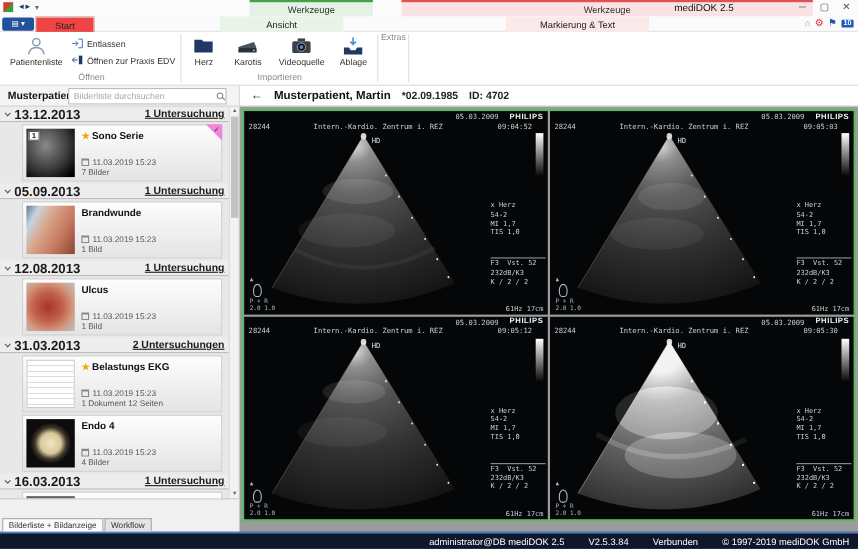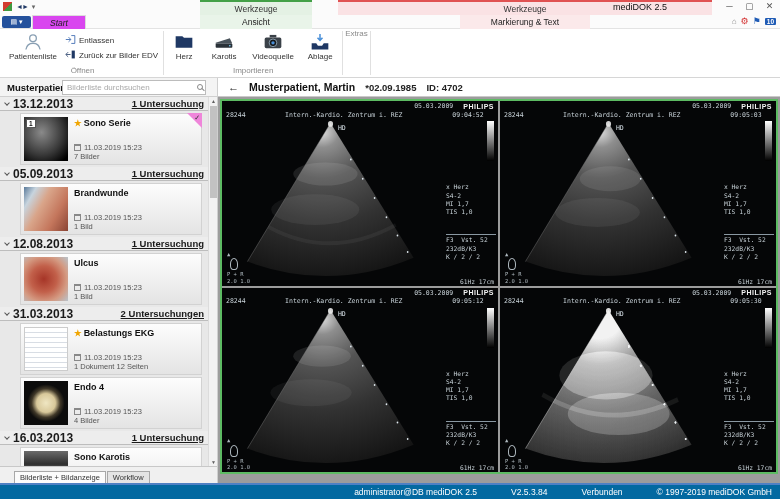--- a/index.html
+++ b/index.html
@@ -5,32 +5,32 @@
   * { box-sizing: border-box; margin: 0; padding: 0; }
   html,body { width:780px; height:499px; overflow:hidden; }
   body { font-family:"Liberation Sans",sans-serif; background:#f0f0f0; position:relative; font-size:9px; color:#222; }
 
   
   .titlebar { position:relative; height:15px; background:#fbfbfb; }
   .qat { position:absolute; left:3px; top:2px; display:flex; align-items:center; gap:4px; }
   .applogo { width:9px; height:9px; background:linear-gradient(135deg,#d23b2f 50%,#3f9a3f 50%); }
   .qat-media { font-size:7px; color:#1f3864; font-weight:bold; letter-spacing:-1px; }
   .qat-caret { font-size:7px; color:#666; }
-  .ctx-band { position:absolute; top:0; height:15px; display:flex; align-items:center; justify-content:center; font-size:8.5px; color:#333; }
+  .ctx-band { position:absolute; top:0; height:15px; display:flex; align-items:center; justify-content:center; font-size:8.5px; color:#333;margin-left:27px; }
   .ctx-green { left:200px; width:112px; background:#e4f1e4; border-top:2px solid #43a047; }
   .ctx-red { left:338px; width:374px; background:#fae2e4; border-top:2px solid #e05252; }
   .app-title { position:absolute; left:575px; top:2px; width:130px; text-align:center; font-size:9px; color:#111; }
   .winbtns { position:absolute; right:4px; top:1px; display:flex; gap:7px; color:#555; font-size:9px; }
   .winbtns span { width:13px; text-align:center; cursor:default; }
 
   
   .tabrow { position:relative; height:14px; background:#fbfbfb; border-bottom:1px solid #e3e3e3; }
   .appbtn { position:absolute; left:2px; top:1px; width:29px; height:12px; background:#24519c; border-radius:2px; color:#fff; font-size:7px; display:flex; align-items:center; justify-content:center; gap:2px; }
   .tab { position:absolute; top:0; height:14px; display:flex; align-items:center; justify-content:center; font-size:8.5px; color:#222; }
-  .tab-start { left:32px; width:54px; background:#d946ef; border:1px solid #dcdcdc; border-bottom:none; font-weight:normal;font-style:italic; }
+  .tab-start { left:32px; width:54px; background:#ef4444; border:1px solid #dcdcdc; border-bottom:none; font-weight:normal; }
   .tab-ansicht { left:200px; width:112px; background:#e9f4e9; }
   .tab-bearb { left:338px; width:122px; background:#fbe9ea; }
   .tab-mark { left:460px; width:130px; background:#fbe9ea; }
   .sysicons { position:absolute; right:4px; top:1px; display:flex; align-items:center; gap:4px; }
   .ico-home { color:#8a8a8a; font-size:8px; }
   .ico-gear { color:#d32f2f; font-size:9px; }
   .ico-flag { color:#1f5bb5; font-size:9px; }
   .flagbadge { background:#1f5bb5; color:#fff; font-size:6.5px; font-weight:bold; padding:0 2px; border-radius:1px; }
 
   
@@ -75,21 +75,21 @@
   .star { color:#f0a500; font-size:8.5px; }
   .card-meta { margin-top:auto; font-size:7.5px; color:#555; display:flex; align-items:center; gap:3px; }
   .card-count { font-size:7.5px; color:#555; }
   .cal { width:7px; height:7px; border:1px solid #888; border-top:2.5px solid #888; flex:none; }
   .flagmark { position:absolute; top:-1px; right:-1px; width:0; height:0; border-top:15px solid #ef86da; border-left:15px solid transparent; }
   .flagcheck { position:absolute; top:0; right:1px; font-size:7px; color:#333; }
   .sb-scroll { position:absolute; right:0; top:0; bottom:0; width:9px; background:#f2f2f2; border-left:1px solid #dcdcdc; }
   .sb-up,.sb-down { position:absolute; left:1px; width:7px; text-align:center; font-size:5px; color:#606060; }
   .sb-up { top:1px; } .sb-down { bottom:1px; }
   .sb-thumb { position:absolute; left:1px; top:9px; width:7px; height:92px; background:#c2c2c2; }
-  .sb-tabs { height:17px; background:#f0f0f0; border-top:1px solid #c8c8c8; display:flex; align-items:flex-end; padding-left:14px; gap:1px; }
+  .sb-tabs { height:30px; background:#f0f0f0; border-top:1px solid #c8c8c8; display:flex; align-items:flex-end; padding-left:2px; gap:1px; }
   .btab { font-size:7.5px; padding:1px 5px; border:1px solid #a8a8a8; border-bottom:none; color:#333; cursor:pointer; }
   .btab.active { background:#fbfbfb; }
   .btab.inactive { background:#e4e4e4; }
 
   
   .main { flex:1; display:flex; flex-direction:column; min-width:0; }
   .patientbar { height:19px; background:#fff; border-bottom:1px solid #c9c9c9; display:flex; align-items:center; gap:10px; padding-left:10px; }
   .backarrow { font-size:11px; color:#222; cursor:pointer; }
   .pname { font-weight:bold; font-size:10.5px; color:#111; }
   .pbirth,.pid { font-weight:bold; font-size:9.5px; color:#222; }
@@ -107,21 +107,21 @@
   .quad.bright .fan { filter:brightness(1.9) contrast(0.9); }
   .hd { position:absolute; left:42%; top:3%; font-size:6.5px; color:#d8e2e8; }
   .graybar { position:absolute; right:4px; top:2px; width:7px; height:40px; background:linear-gradient(#fff,#000); }
   .tech { position:absolute; right:2px; top:48px; width:50px; font-size:6.3px; line-height:1.3; color:#c8d2d8; white-space:pre; }
   .tech2 { border-top:1px solid #8a98a2; margin-top:2px; padding-top:1px; }
   .q-footer { position:absolute; right:4px; bottom:1px; font-size:6.3px; color:#c8d2d8; }
   .probe { position:absolute; left:5px; bottom:1px; font-size:5.5px; color:#aeb8be; line-height:1.2; }
   .probe .pm-icon { display:block; width:8px; height:12px; border:1px solid #aeb8be; border-radius:50% 50% 40% 40%; margin:1px 0 1px 3px; }
 
   
-  .statusbar { height:16px; background:#0369a1; border-top:2px solid #4f80c4; color:#fff; display:flex; align-items:center; justify-content:flex-end; gap:34px; padding-right:8px; font-size:8.5px; }
+  .statusbar { height:16px; background:#0f172a; border-top:2px solid #4f80c4; color:#fff; display:flex; align-items:center; justify-content:flex-end; gap:22px; padding-right:8px; font-size:8.5px; }
 </style>
 </head>
 <body>
 
 <svg width="0" height="0" style="position:absolute">
   <defs>
     <radialGradient id="fanGrad" cx="45%" cy="6%" r="100%">
       <stop offset="0" stop-color="#dcdcdc"></stop>
       <stop offset="0.1" stop-color="#8e8e8e"></stop>
       <stop offset="0.3" stop-color="#545454"></stop>
@@ -183,21 +183,21 @@
               <path d="M8 2h4.5v10H8" stroke="#2a5caa" fill="none"></path>
               <path d="M1 7h6M4.5 4L7.5 7l-3 3" stroke="#2a5caa" fill="none"></path>
             </svg>
           <span>Entlassen</span>
         </div>
         <div class="rbtn-small">
           <svg viewBox="0 0 14 14">
               <rect x="8.5" y="2" width="4" height="10" fill="#1f3864"></rect>
               <path d="M7 7H1.5M4 4L1 7l3 3" stroke="#1f3864" fill="none"></path>
             </svg>
-          <span>Zurück zur Bilder EDV</span>
+          <span>Öffnen zur Praxis EDV</span>
         </div>
       </div>
     </div>
     <div class="rg-label">Öffnen</div>
   </div>
   <div class="rg-sep"></div>
 
   <div class="rgroup">
     <div class="rg-content">
       <div class="rbtn-big" style="width:36px">

